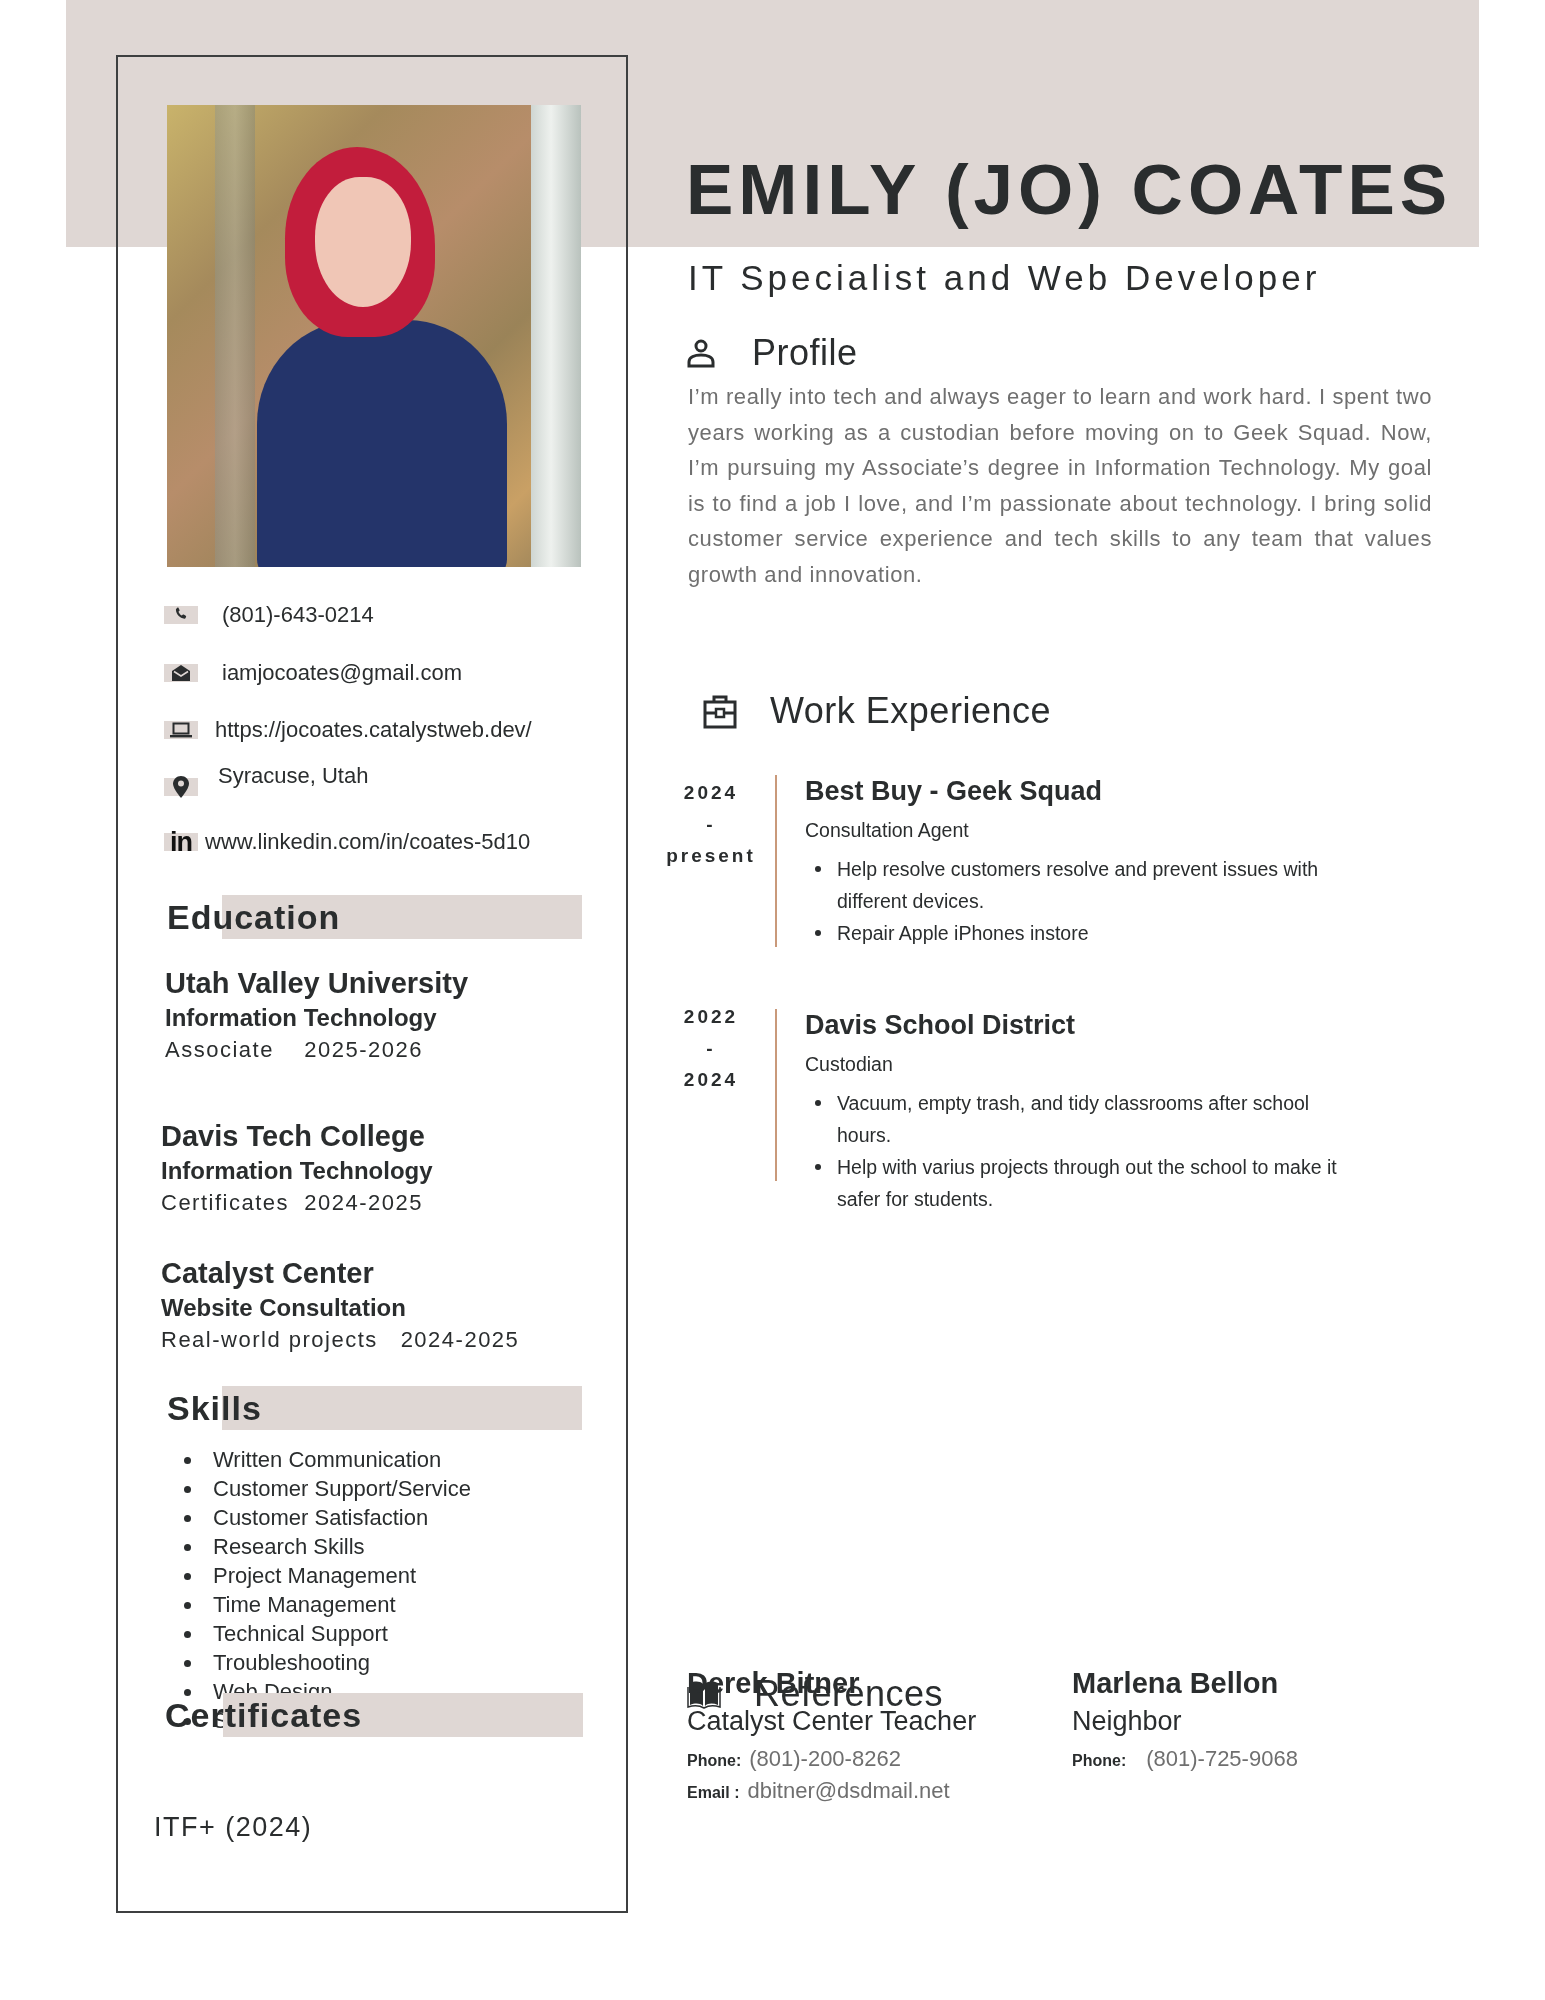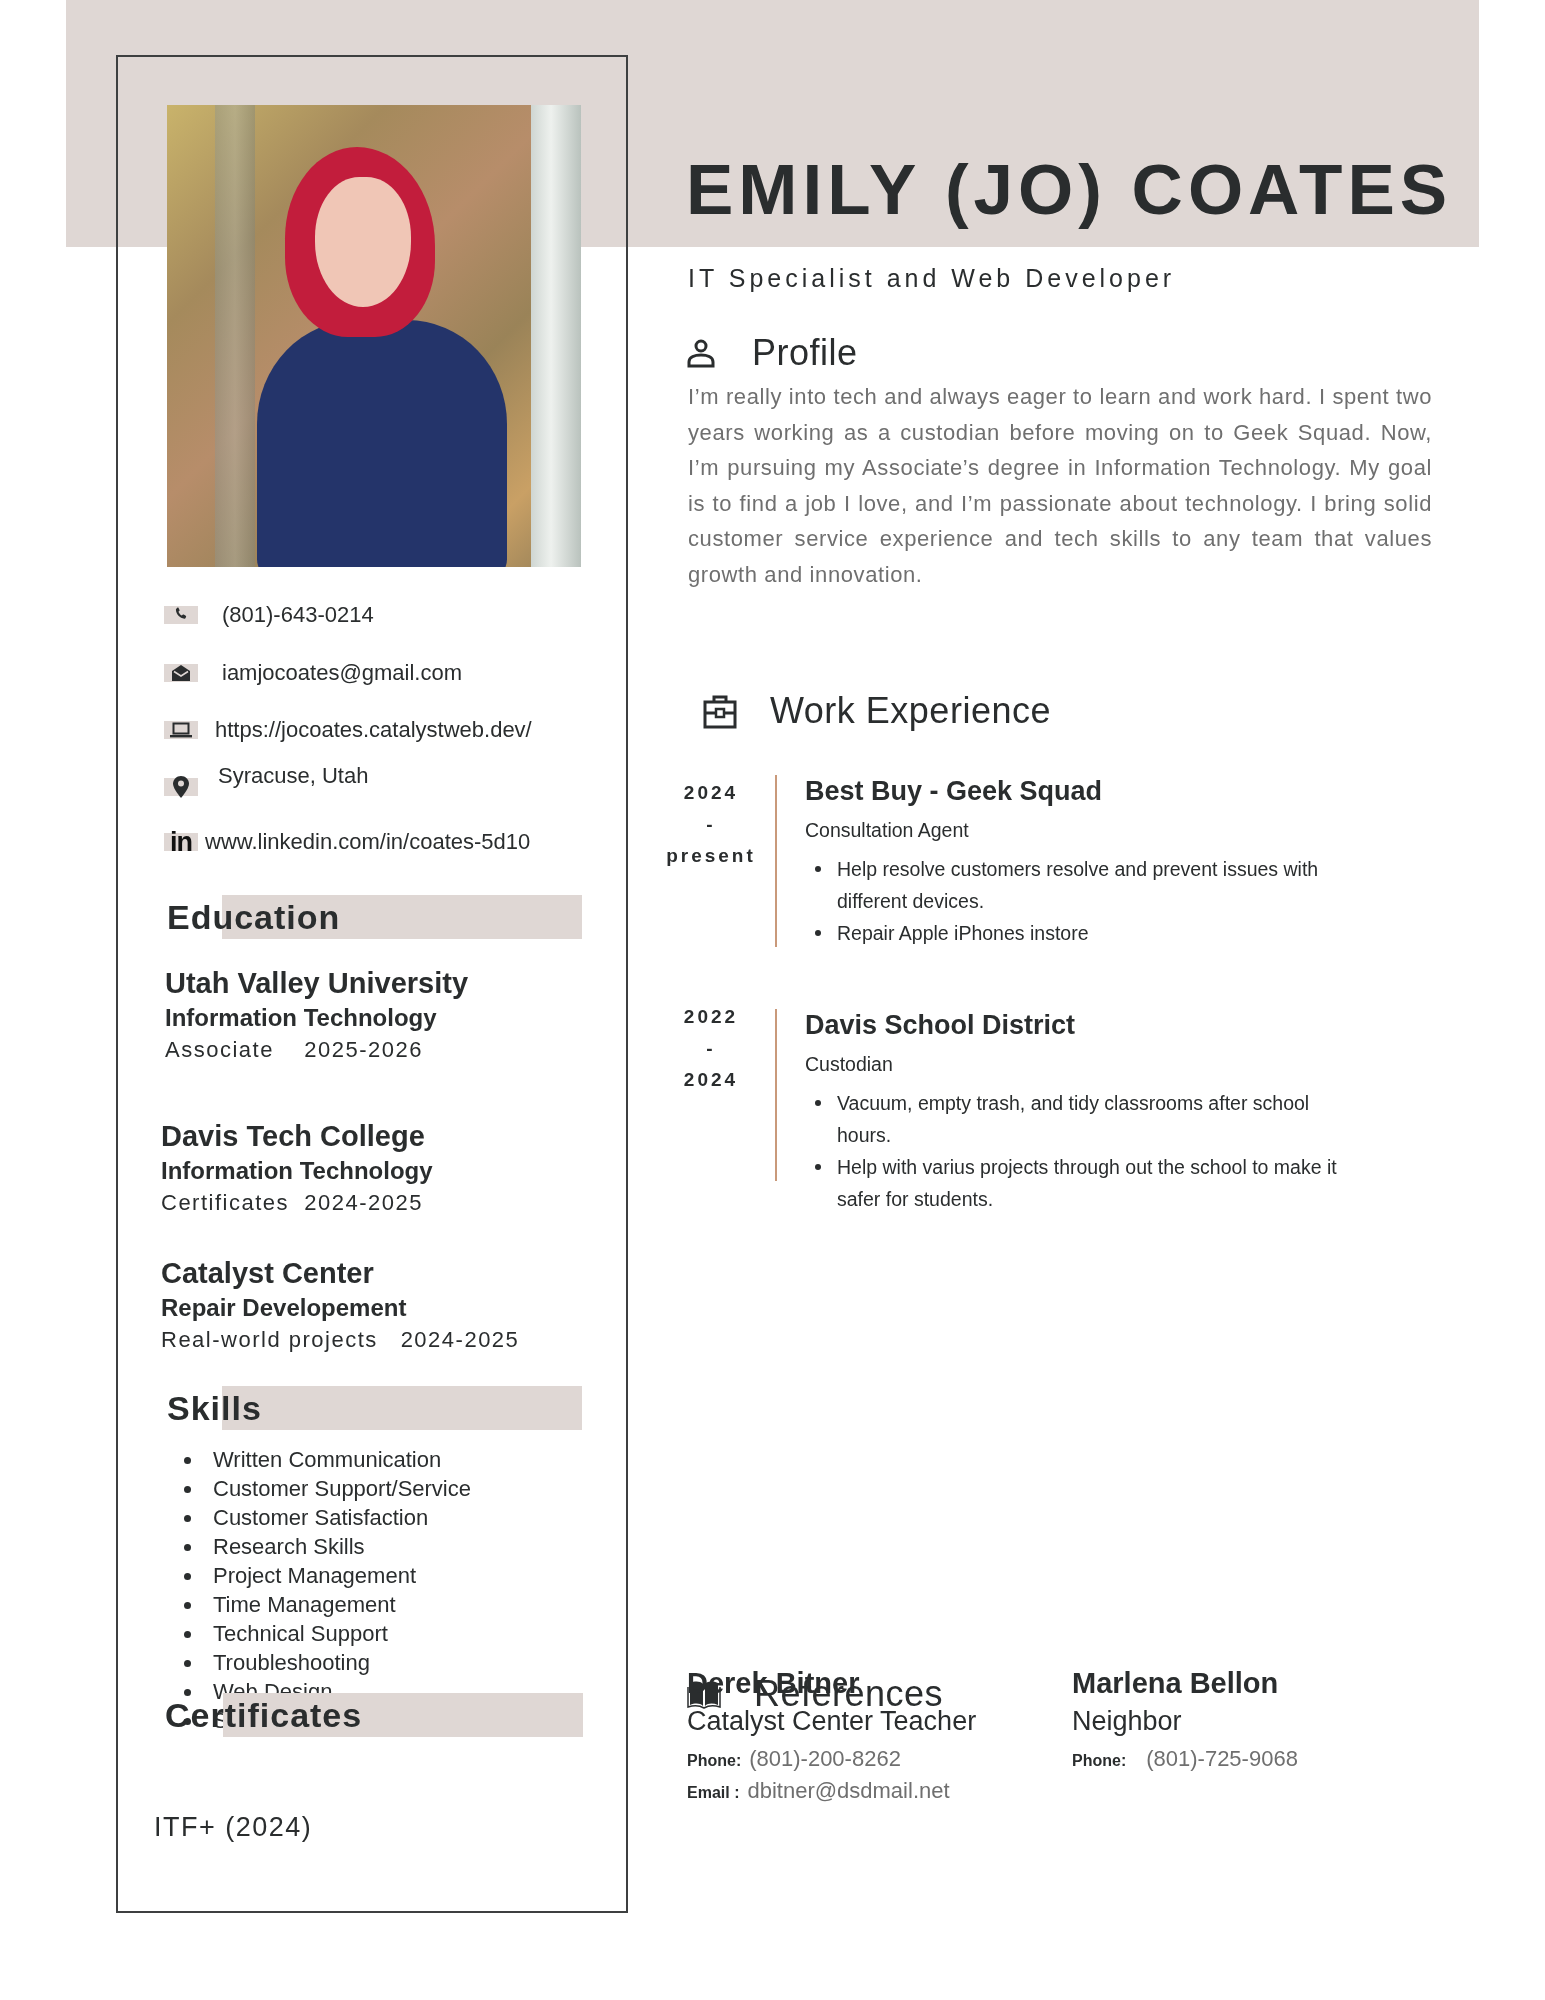--- a/index.html
+++ b/index.html
@@ -31,21 +31,21 @@
   .edu-field { font-size: 24px; font-weight: 700; line-height: 34px; color: #2a2d2e; white-space: nowrap; }
   .edu-meta { font-size: 22px; letter-spacing: 1.5px; line-height: 30px; color: #2a2d2e; white-space: pre; }
 
   .skills-list { position: absolute; left: 182px; top: 1445px; list-style: none; }
   .skills-list li { font-size: 22px; line-height: 29px; color: #2a2d2e; position: relative; padding-left: 31px; white-space: nowrap; }
   .skills-list li::before { content: ""; position: absolute; left: 2px; top: 12px; width: 7px; height: 7px; border-radius: 50%; background: #2a2d2e; }
 
   .cert-item { position: absolute; left: 154px; top: 1812px; font-size: 27px; letter-spacing: 1.5px; color: #2a2d2e; white-space: nowrap; }
 
   .name { position: absolute; left: 686px; top: 148px; font-size: 71px; font-weight: 700; letter-spacing: 5px; color: #2a2d2e; line-height: 84px; white-space: nowrap; text-align: right; }
-  .title { position: absolute; left: 688px; top: 256px; font-size: 25px; letter-spacing: 4px; color: #2a2d2e; line-height: 44px; white-space: nowrap; }
+  .title { position: absolute; left: 688px; top: 256px; font-size: 35px; letter-spacing: 4px; color: #2a2d2e; line-height: 44px; white-space: nowrap; }
 
   .sec-heading { position: absolute; display: flex; align-items: center; }
   .sec-heading .sec-icon { width: 36px; height: 36px; display: flex; align-items: center; justify-content: center; }
   .sec-heading .sec-label { font-size: 36px; font-weight: 400; color: #2a2d2e; letter-spacing: .5px; white-space: nowrap; }
 
   .profile-text { position: absolute; left: 688px; top: 379px; width: 744px; font-size: 22px; line-height: 35.5px; color: #6f6f6f; text-align: justify; letter-spacing: .6px; }
 
   .job { position: absolute; left: 655px; width: 720px; }
   .job-dates { position: absolute; left: 0; width: 112px; text-align: center; font-size: 19px; font-weight: 700; letter-spacing: 3px; color: #2a2d2e; line-height: 31.5px; }
   .job-line { position: absolute; left: 120px; width: 2px; background: #c9997a; }
@@ -137,21 +137,21 @@
 </div>
 
 <div class="edu" style="top:1118px;left:161px;">
   <div class="edu-school">Davis Tech College</div>
   <div class="edu-field">Information Technology</div>
   <div class="edu-meta">Certificates  2024-2025</div>
 </div>
 
 <div class="edu" style="top:1255px;left:161px;">
   <div class="edu-school">Catalyst Center</div>
-  <div class="edu-field">Repair Developement</div>
+  <div class="edu-field">Website Consultation</div>
   <div class="edu-meta">Real-world projects   2024-2025</div>
 </div>
 
 <div class="side-heading" style="left:150px;top:1386px;width:432px;">
   <div class="band" style="left:72px;width:360px;"></div>
   <div class="label" style="left:17px;">Skills</div>
 </div>
 
 <ul class="skills-list">
   <li>Written Communication</li>

